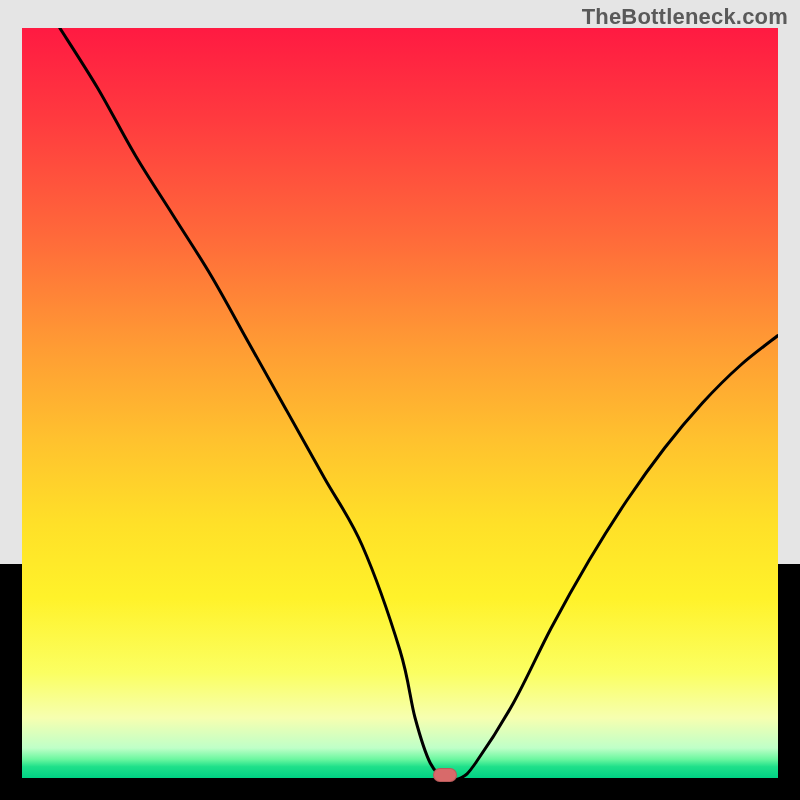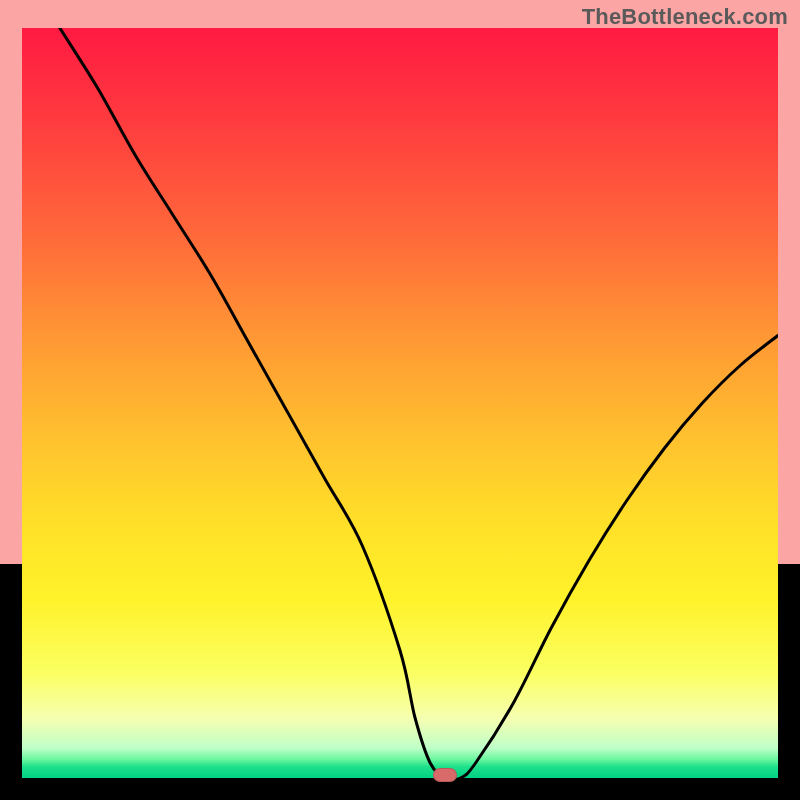--- a/index.html
+++ b/index.html
@@ -8,21 +8,21 @@
     width: 800px;
     height: 800px;
     background: #000;
     font-family: Arial, Helvetica, sans-serif;
     overflow: hidden;
   }
   .frame {
     position: relative;
     width: 800px;
     height: 564px;
-    background: #fca5a5;
+    background: #e5e5e5;
   }
   .watermark {
     position: absolute;
     top: 4px;
     right: 12px;
     color: #5a5a5a;
     font-size: 22px;
     font-weight: 600;
     letter-spacing: 0.2px;
     user-select: none;

